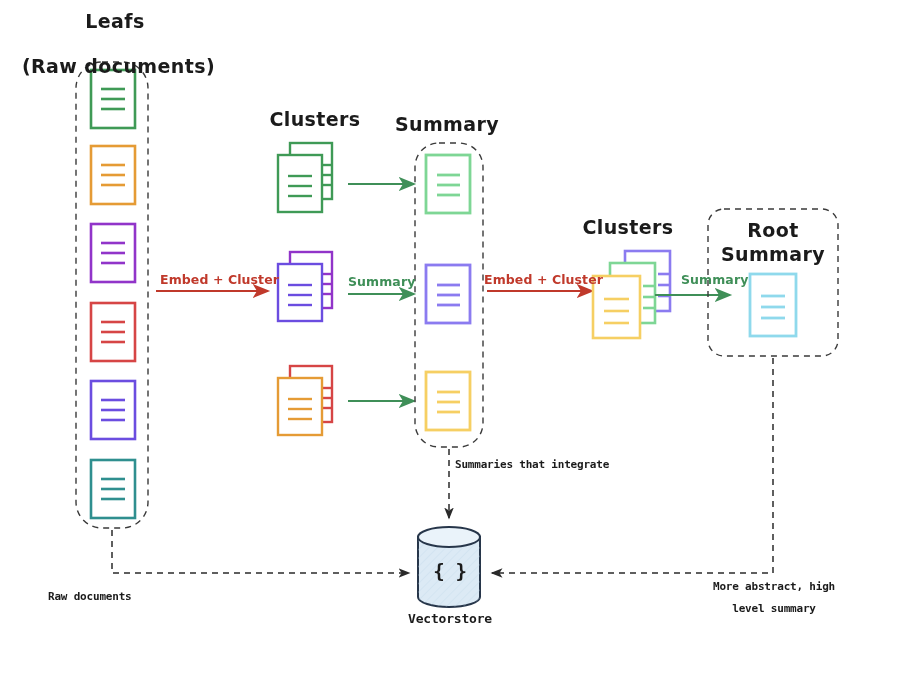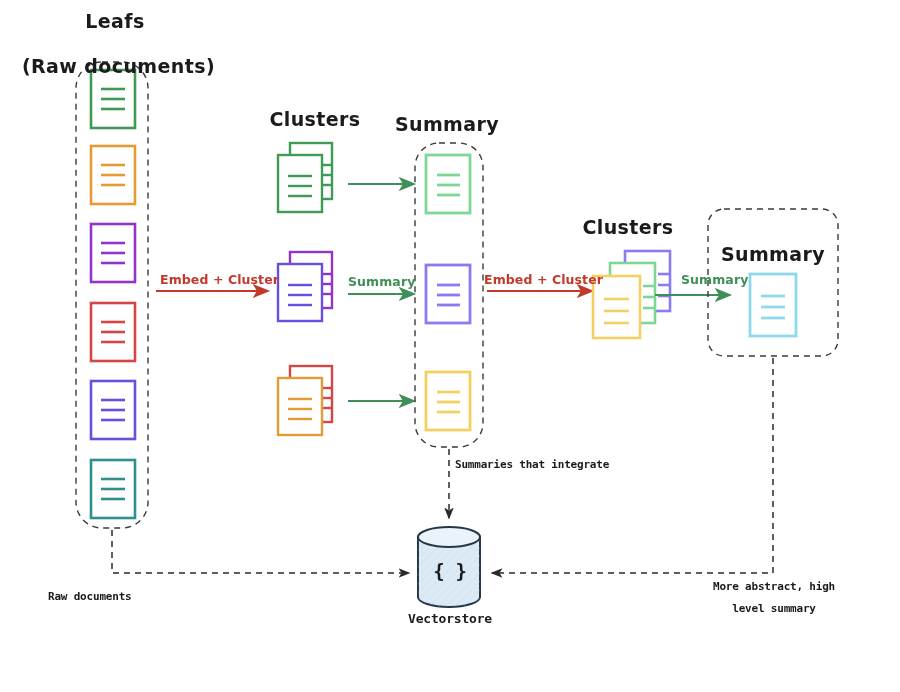--- a/index.html
+++ b/index.html
@@ -203,20 +203,21 @@
 
 <div class="lbl hand center" style="left:40px; top:10px; width:150px;">Leafs</div>
 <div class="lbl hand center" style="left:22px; top:32px; width:186px;margin-top:23px;">(Raw documents)</div>
 
 <div class="lbl hand center" style="left:250px; top:108px; width:130px;">Clusters</div>
 
 <div class="lbl hand center" style="left:386px; top:113px; width:122px;">Summary</div>
 
 <div class="lbl hand center" style="left:565px; top:216px; width:126px;">Clusters</div>
 
+<div class="lbl hand center" style="left:713px; top:219px; width:120px;">Root</div>
 <div class="lbl hand center" style="left:708px; top:243px; width:130px;">Summary</div>
 
 <div class="lbl small-hand" style="left:160px; top:272px; color:#c0392b;">Embed + Cluster</div>
 <div class="lbl small-hand" style="left:484px; top:272px; color:#c0392b;">Embed + Cluster</div>
 
 <div class="lbl small-hand" style="left:348px; top:274px; color:#3f8f58;">Summary</div>
 <div class="lbl small-hand" style="left:681px; top:272px; color:#3f8f58;">Summary</div>
 
 <div class="lbl mono" style="left:455px; top:458px;">Summaries that integrate</div>
 

